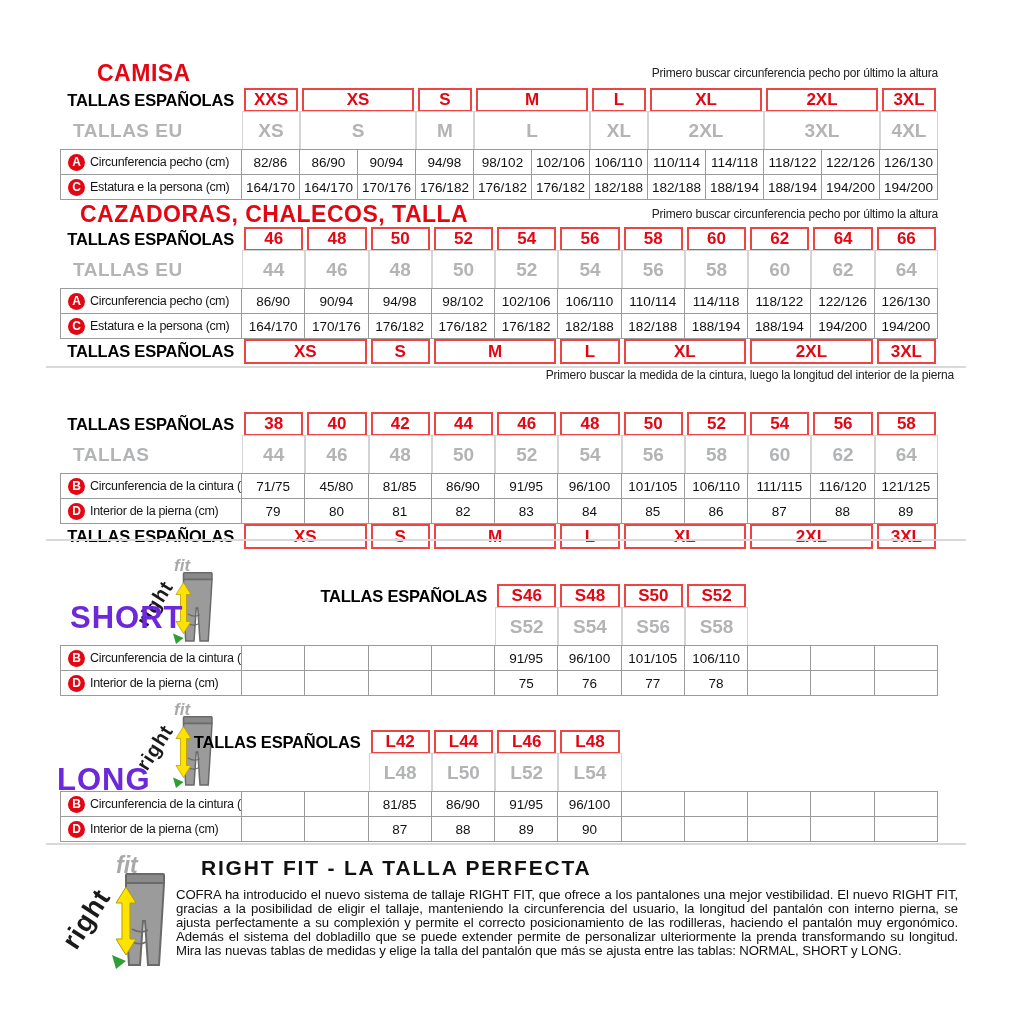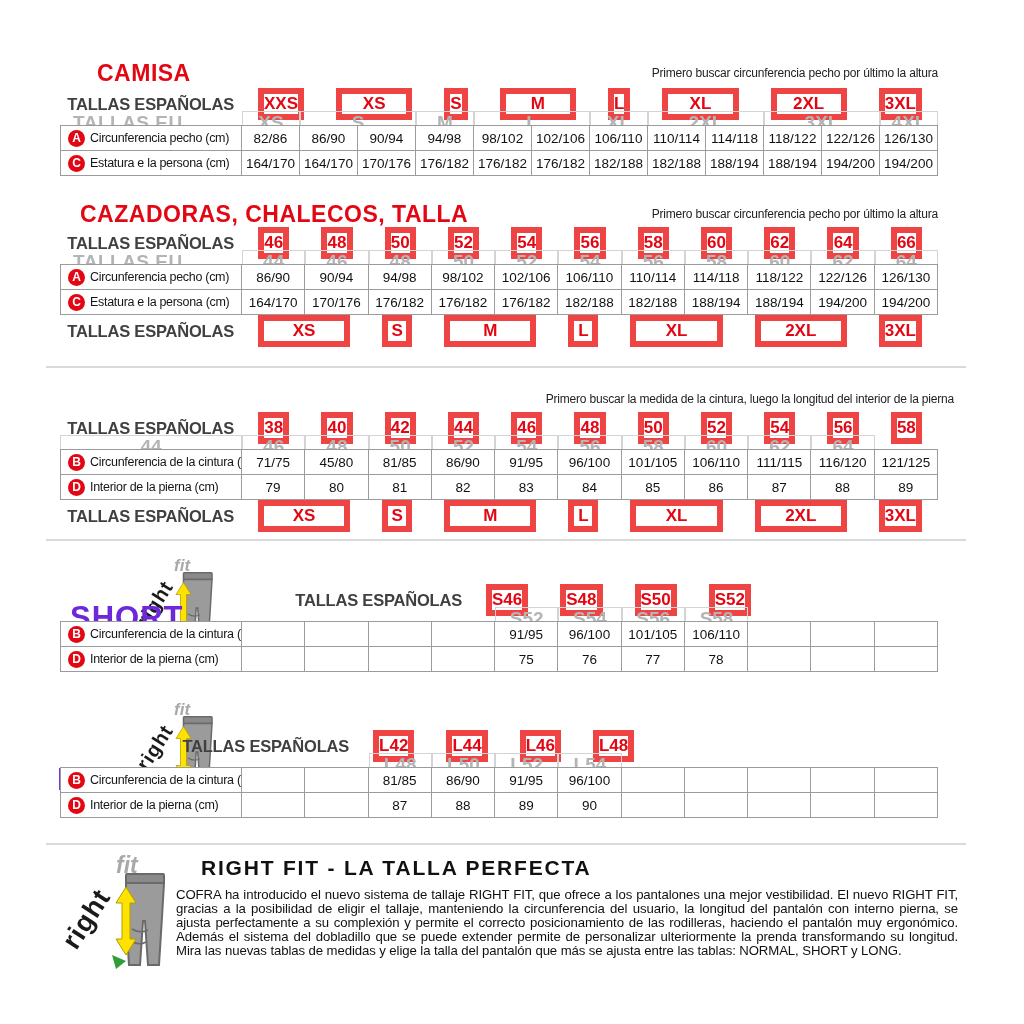--- a/index.html
+++ b/index.html
@@ -7,29 +7,29 @@
         font-family:"Liberation Sans","DejaVu Sans",sans-serif;color:#151515;}
   .abs{position:absolute;}
   .sec-title{color:#e30613;font-weight:bold;font-size:23px;letter-spacing:.5px;white-space:nowrap;}
   .note{font-size:12px;color:#222;letter-spacing:-.2px;white-space:nowrap;}
   .sep{height:2px;background:#d9d9d9;}
 
   
   .tbl{position:absolute;width:878px;}
   .trow{display:grid;grid-template-columns:182px repeat(var(--n),1fr);align-items:stretch;}
   .h-es{height:23px;}
-  .h-eu{height:15px;}
+  .h-eu{height:39px;}
   .h-val{height:25px;}
   .h-es2{height:25px;}
   .es-label{display:flex;align-items:center;justify-content:flex-end;padding-right:8px;
-            color:#404040;font-weight:bold;font-size:16.5px;white-space:nowrap;letter-spacing:-.2px;}
+            color:#000000;font-weight:bold;font-size:16.5px;white-space:nowrap;letter-spacing:-.2px;}
   .eu-label{display:flex;align-items:center;justify-content:flex-start;padding-left:13px;
             color:#b3b4b6;font-weight:bold;font-size:19px;letter-spacing:.5px;white-space:nowrap;}
-  .es-box{display:flex;align-items:center;justify-content:center;border:6px solid #ef4444;
-          margin:0 16px;color:#e30613;font-weight:bold;font-size:17px;background:#fff;}
+  .es-box{display:flex;align-items:center;justify-content:center;border:2px solid #ef4444;
+          margin:0 2px;color:#e30613;font-weight:bold;font-size:17px;background:#fff;}
   .eu-cell{display:flex;align-items:center;justify-content:center;border:1px solid #d4d4d4;
            color:#b3b4b6;font-weight:bold;font-size:19px;}
   .val-cell{display:flex;align-items:center;justify-content:center;border:1px solid #9b9b9b;
             font-size:13.5px;color:#111;background:#fff;margin-left:-1px;margin-top:-1px;}
   .label-cell{display:flex;align-items:center;gap:5px;border:1px solid #9b9b9b;background:#fff;
               padding-left:7px;font-size:12.5px;letter-spacing:-.3px;white-space:nowrap;margin-top:-1px;}
   .badge{flex:0 0 auto;width:17px;height:17px;border-radius:50%;background:#e30613;color:#fff;
          display:flex;align-items:center;justify-content:center;font-weight:bold;font-size:12px;}
   .blank{border:none;}
 
@@ -192,37 +192,38 @@
         <div class="es-box" style="grid-column: span 2;">M</div>
         <div class="es-box">L</div>
         <div class="es-box" style="grid-column: span 2;">XL</div>
         <div class="es-box" style="grid-column: span 2;">2XL</div>
         <div class="es-box">3XL</div>
       </div>
     </div>
 
   <div class="abs sep" style="left:46px;top:366px;width:920px;"></div>
 
-  <div class="abs note" style="right:70px;top:392px;">Primero buscar la medida de la cintura, luego la longitud del interior de la pierna</div>
+  <div class="abs note" style="right:70px;top:368px;">Primero buscar la medida de la cintura, luego la longitud del interior de la pierna</div>
   <div class="tbl" style="left: 60px; top: 412px; --n: 11;">
       <div class="trow h-es">
         <div class="es-label">TALLAS ESPAÑOLAS</div>
         <div class="es-box">38</div>
         <div class="es-box">40</div>
         <div class="es-box">42</div>
         <div class="es-box">44</div>
         <div class="es-box">46</div>
         <div class="es-box">48</div>
         <div class="es-box">50</div>
         <div class="es-box">52</div>
         <div class="es-box">54</div>
         <div class="es-box">56</div>
         <div class="es-box">58</div>
       </div>
       <div class="trow h-eu">
+        <div class="eu-label">TALLAS</div>
         <div class="eu-cell">44</div>
         <div class="eu-cell">46</div>
         <div class="eu-cell">48</div>
         <div class="eu-cell">50</div>
         <div class="eu-cell">52</div>
         <div class="eu-cell">54</div>
         <div class="eu-cell">56</div>
         <div class="eu-cell">58</div>
         <div class="eu-cell">60</div>
         <div class="eu-cell">62</div>

